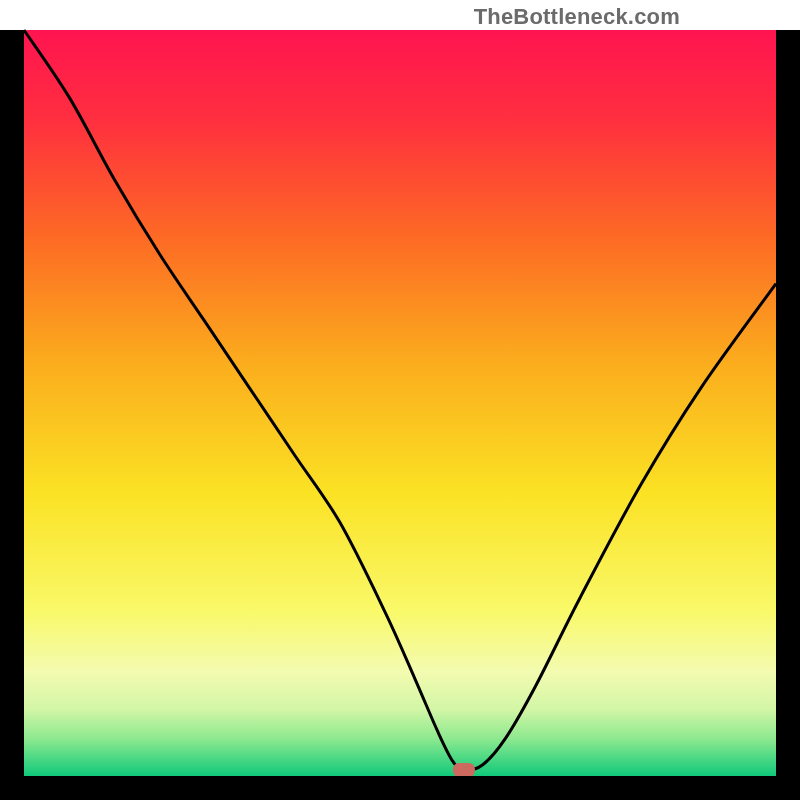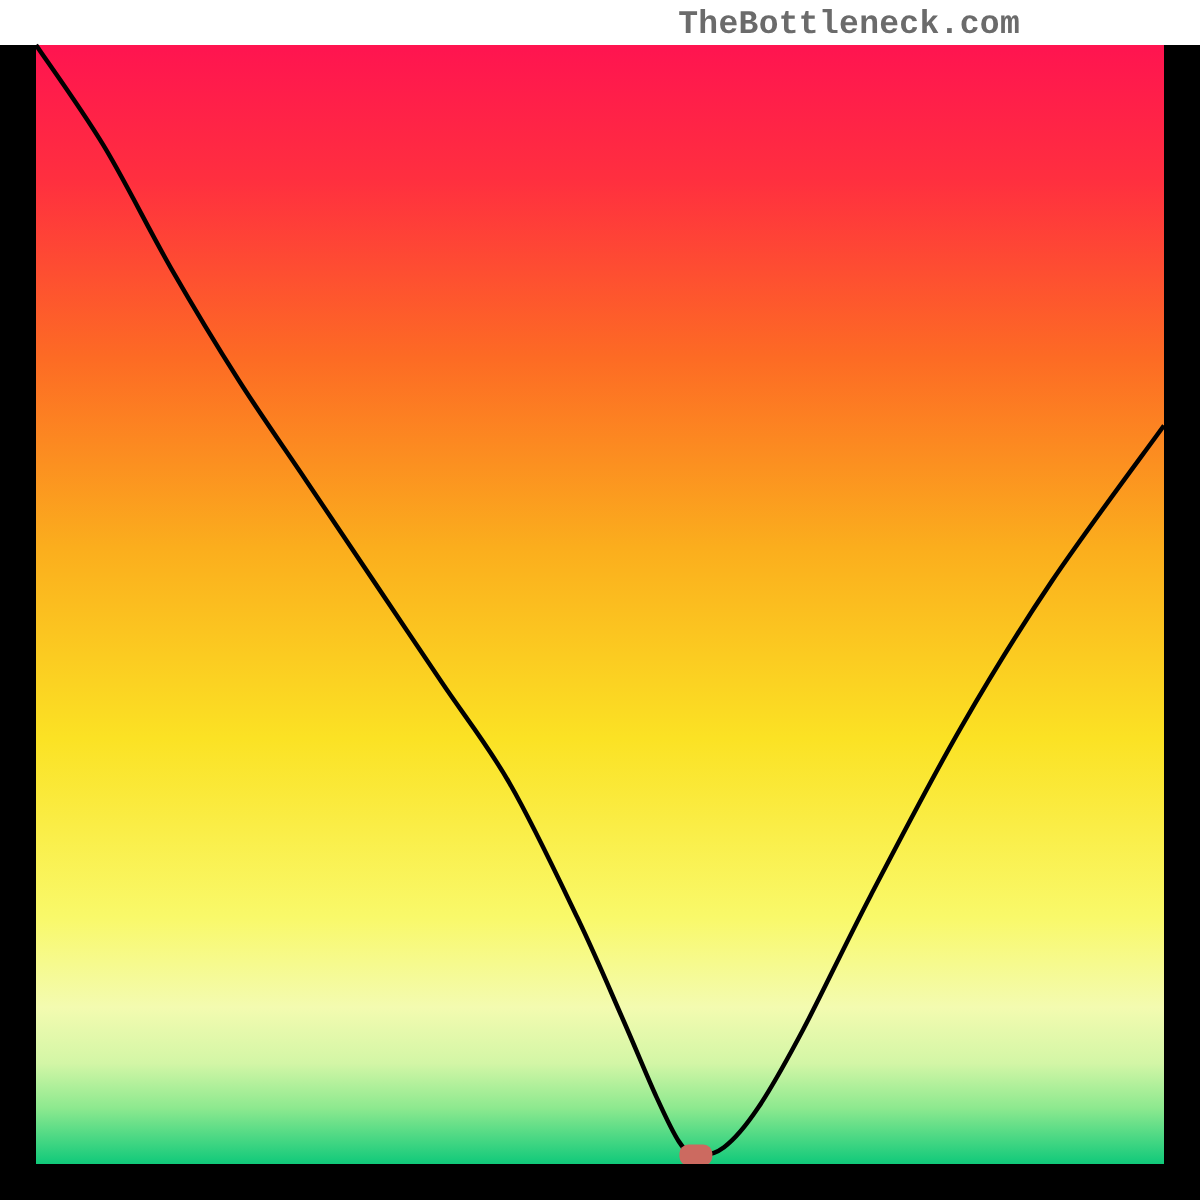--- a/index.html
+++ b/index.html
@@ -8,21 +8,20 @@
     width: 800px;
     height: 800px;
     background: #ffffff;
     font-family: Arial, Helvetica, sans-serif;
     overflow: hidden;
   }
   .container {
     position: relative;
     width: 696px;
     height: 800px;
-    font-family: Liberation Mono, monospace;
   }
   .watermark {
     position: absolute;
     top: 4px;
     right: 16px;
     font-size: 22px;
     font-weight: 600;
     color: #6b6b6b;
     letter-spacing: 0.2px;
     z-index: 20;

